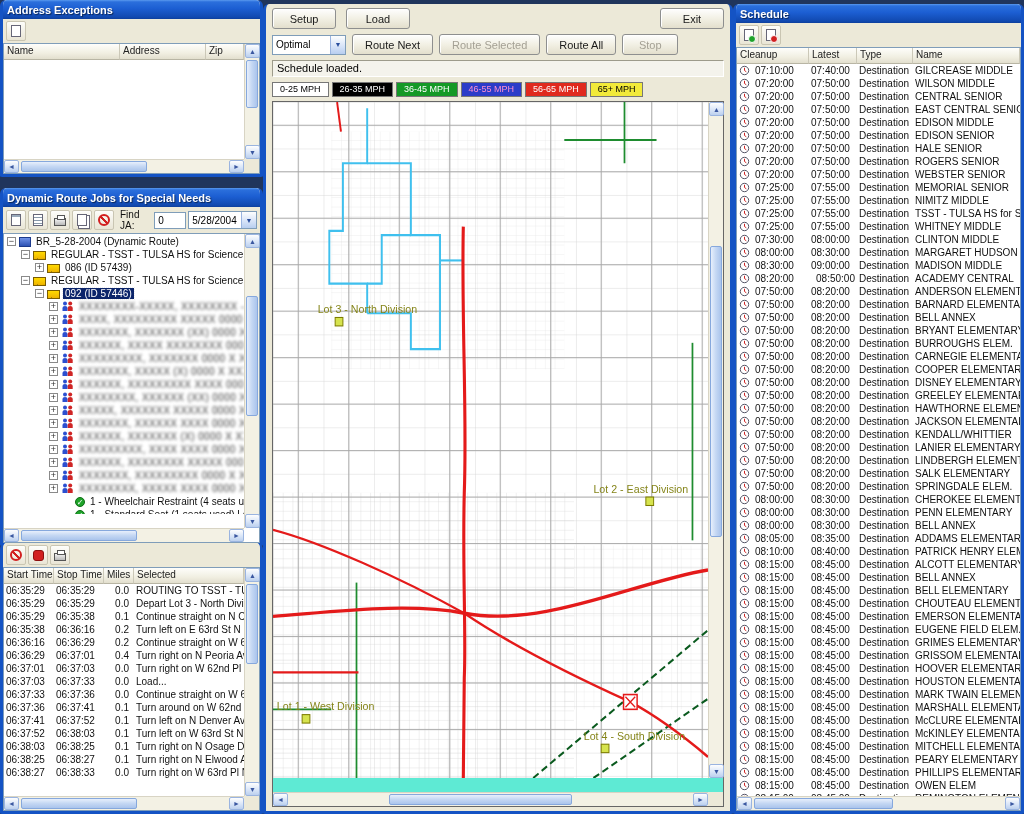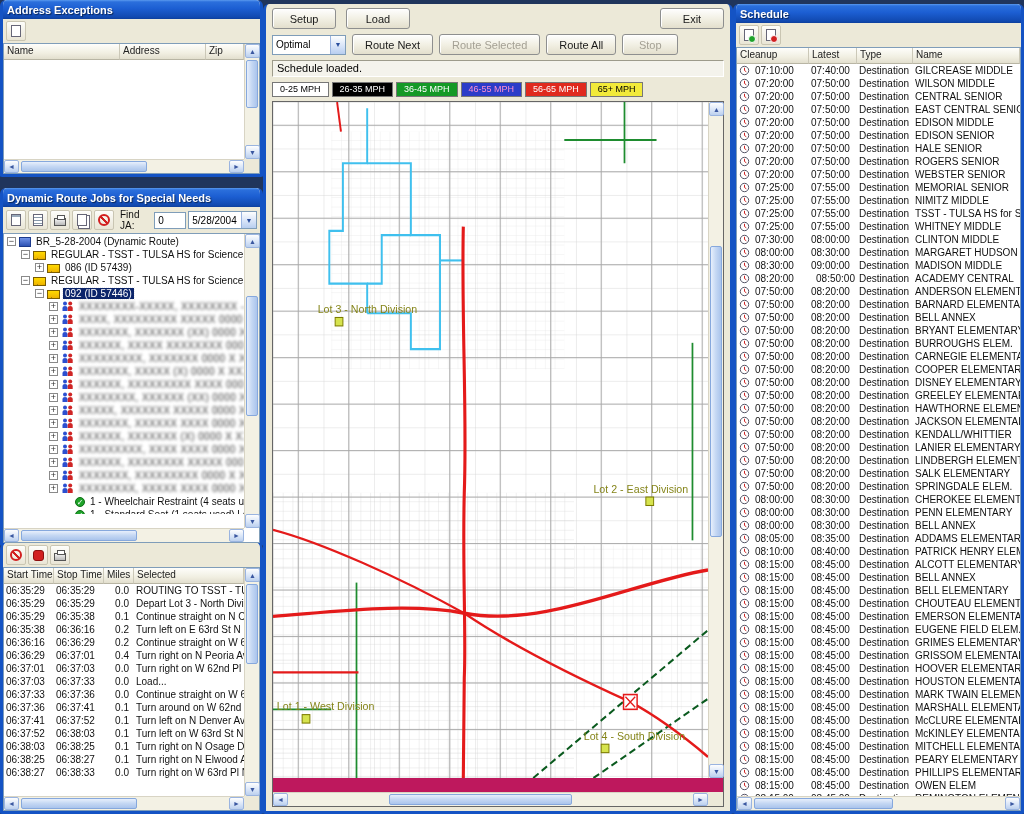--- a/index.html
+++ b/index.html
@@ -72,21 +72,21 @@
   .xbtn:disabled,.xbtn.disabled{color:#a4a094}
   .xbtn.bg-white{background:#fff}
   .xbtn.bg-route{background:#49c3f0;color:#0b3c8c;font-weight:bold;border-color:#2f8cb8}
   
   .br-controls{flex:none;padding:4px 6px 2px}
   .br-row{display:flex;align-items:center;gap:10px;margin-bottom:5px}
   .br-row.tight{gap:6px}
   .status-box{height:17px;line-height:15px;font-size:11px;padding:0 4px;background:#f4f3ec;border:1px solid #9d9b8b;border-right-color:#fff;border-bottom-color:#fff;margin-bottom:5px}
   .chips{display:flex;gap:3px;margin-bottom:2px}
   .chip{font-size:9px;line-height:13px;height:15px;padding:0 7px;border:1px solid #777;white-space:nowrap}
-  .map-wrap{flex:1;min-height:0;margin:0 6px 4px;border:1px solid #666;background:#be185d;display:grid;grid-template-columns:1fr 15px;grid-template-rows:1fr 14px}
+  .map-wrap{flex:1;min-height:0;margin:0 6px 4px;border:1px solid #666;background:#5eead4;display:grid;grid-template-columns:1fr 15px;grid-template-rows:1fr 14px}
   .map-svg-holder{grid-row:1;grid-column:1;overflow:hidden}
   
   .label10{font-size:10px;color:#111}
 </style>
 </head>
 <body>
 
 <section class="window" id="win-address" style="left:0;top:4;width:263px;height:177px">
   <div class="titlebar">
     <span>Address Exceptions</span>

